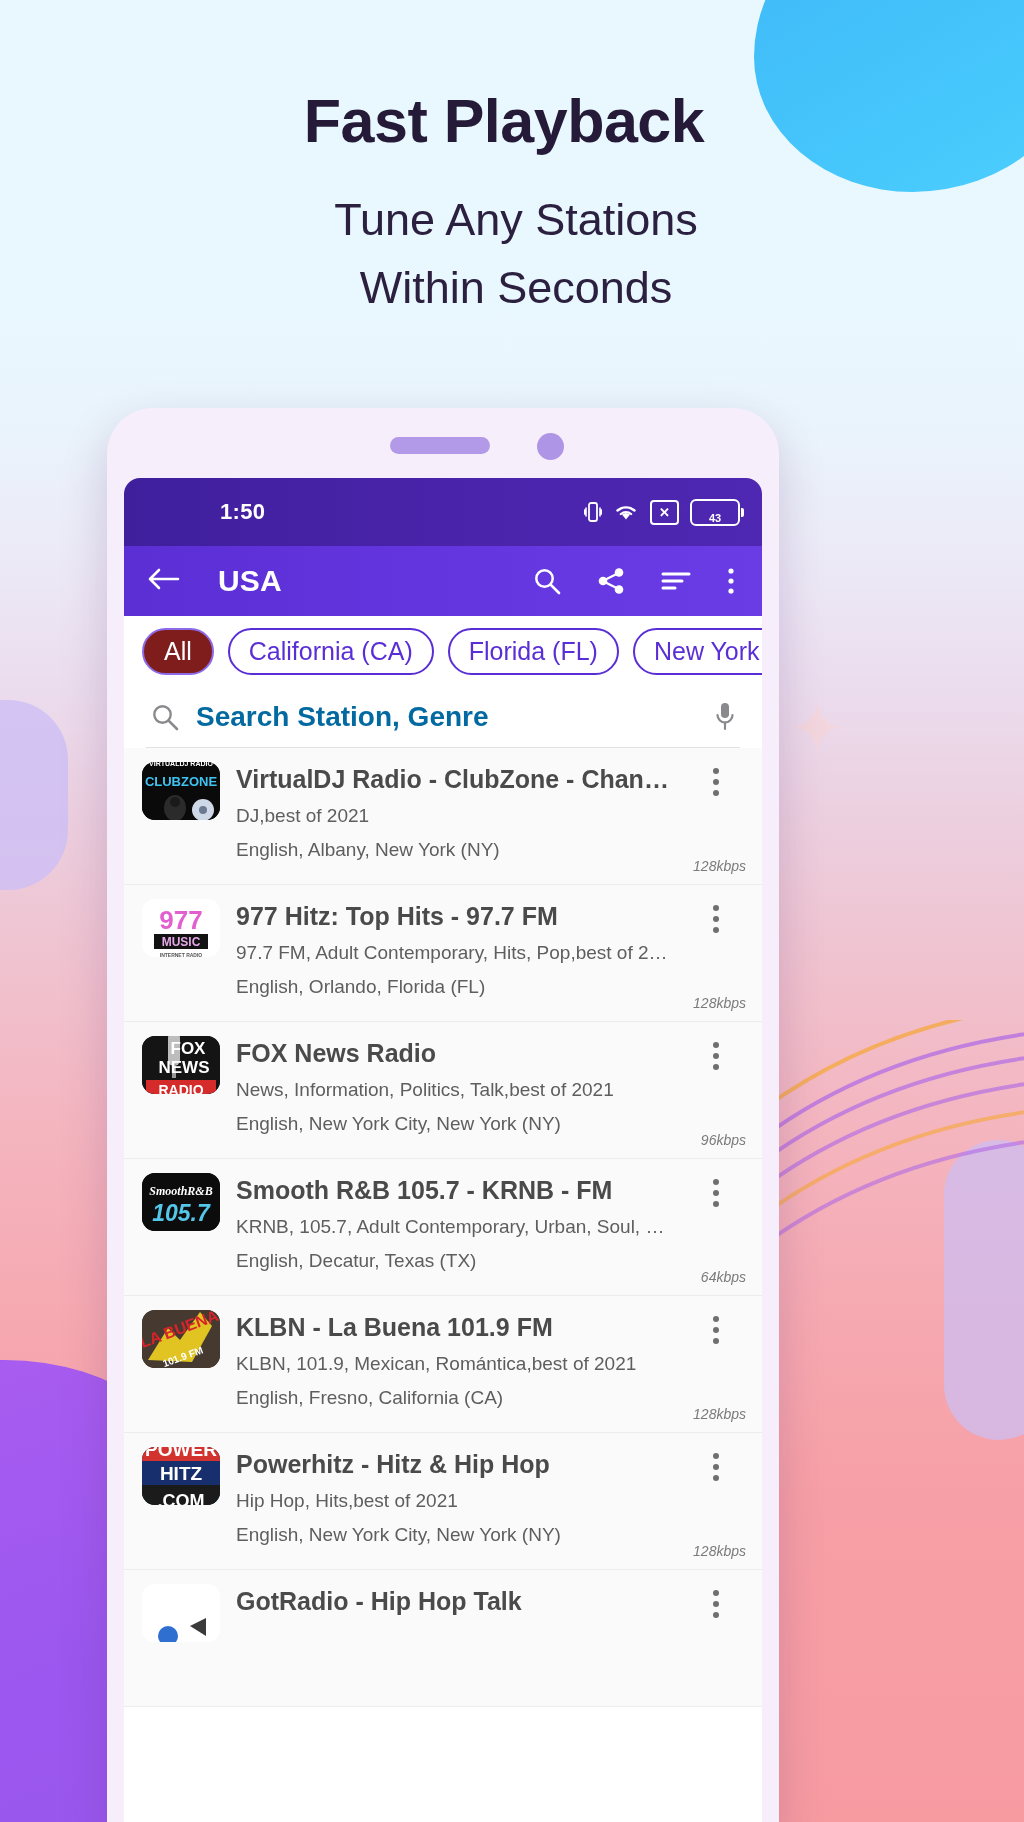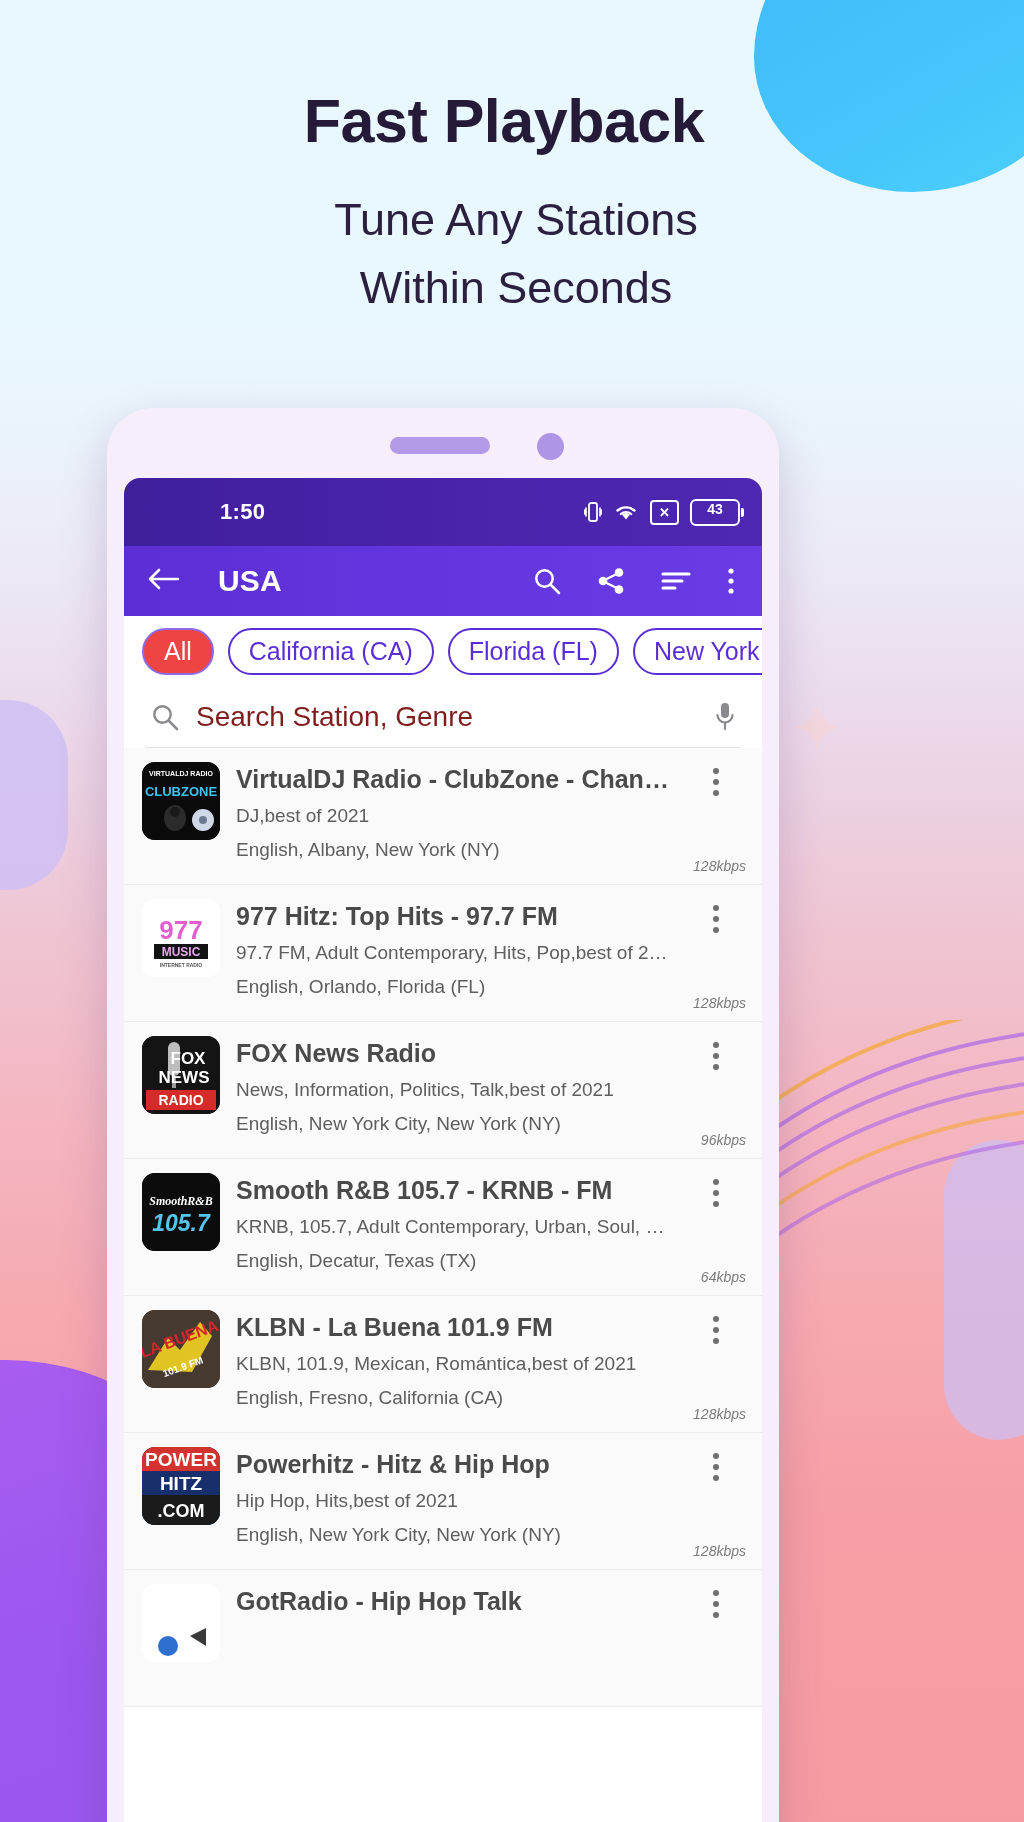--- a/index.html
+++ b/index.html
@@ -74,23 +74,23 @@
   }
 
   
   .statusbar{
     height:68px;background:linear-gradient(90deg,#3f1f9c 0%,#4a24ab 55%,#4e27b2 100%);
     display:flex;align-items:center;padding:0 22px;color:#fff;position:relative;
   }
   .status-time{font-size:22px;font-weight:bold;margin-left:74px;letter-spacing:.3px;}
   .status-right{margin-left:auto;display:flex;align-items:center;gap:11px;}
   .batt{
-    display:flex;align-items:flex-start;justify-content:center;
+    display:flex;align-items:flex-end;justify-content:center;
     width:46px;height:23px;border:2px solid #fff;border-radius:6px;
-    font-size:14px;font-weight:bold;position:relative;
+    font-size:11px;font-weight:bold;position:relative;
   }
   .batt:after{content:"";position:absolute;right:-6px;top:7px;width:3px;height:9px;background:#fff;border-radius:0 2px 2px 0;}
   .nosim{
     width:25px;height:21px;border:2px solid #fff;border-radius:4px;
     display:flex;align-items:center;justify-content:center;font-size:13px;font-weight:bold;
   }
 
   
   .appbar{
     height:70px;background:linear-gradient(90deg,#5b2fd4 0%,#6234dd 40%,#6a3ce6 100%);
@@ -103,40 +103,40 @@
   
   .chiprow{
     display:flex;align-items:center;gap:14px;padding:12px 18px 10px 18px;
     background:#fff;overflow:hidden;white-space:nowrap;
   }
   .chip{
     border:2px solid #5a2ed6;color:#5a2ed6;background:#fff;
     border-radius:26px;padding:9px 19px;font-size:25px;line-height:1;
     flex:0 0 auto;
   }
-  .chip.sel{background:#ef4444;border-color:#8c6ae8;color:#fff;padding:9px 20px;}
+  .chip.sel{background:#7f1d1d;border-color:#8c6ae8;color:#fff;padding:9px 20px;}
 
   
   .searchbar{
     display:flex;align-items:center;gap:16px;
     margin:6px 22px 0 22px;padding:10px 4px 14px 4px;
     border-bottom:1px solid #e2e2e6;background:#fff;
   }
-  .searchbar .ph{font-size:28px;color:#7f1d1d;}
+  .searchbar .ph{font-size:28px;color:#0369a1;font-weight:bold;}
   .searchbar .mic{margin-left:auto;}
 
   
   .list{background:#fafafa;}
   .row{
     display:flex;align-items:flex-start;gap:16px;
     padding:14px 16px 10px 18px;border-bottom:1px solid #ececee;
     position:relative;min-height:112px;background:#fafafa;
   }
   .logo{
-    width:78px;height:78px;border-radius:13px;flex:0 0 auto;
+    width:78px;height:58px;border-radius:13px;flex:0 0 auto;
     overflow:hidden;position:relative;background:#222;
     display:flex;align-items:center;justify-content:center;
     font-size:11px;color:#fff;text-align:center;line-height:1.05;font-weight:bold;
   }
   .meta{flex:1 1 auto;min-width:0;padding-top:2px;}
   .st-title{font-size:25px;font-weight:bold;color:#4a4a4a;line-height:1.2;
             white-space:nowrap;overflow:hidden;text-overflow:ellipsis;}
   .st-genre{font-size:19px;color:#5e5e5e;margin-top:11px;line-height:1.2;
             white-space:nowrap;overflow:hidden;text-overflow:ellipsis;}
   .st-loc{font-size:19px;color:#5e5e5e;margin-top:11px;line-height:1.2;

